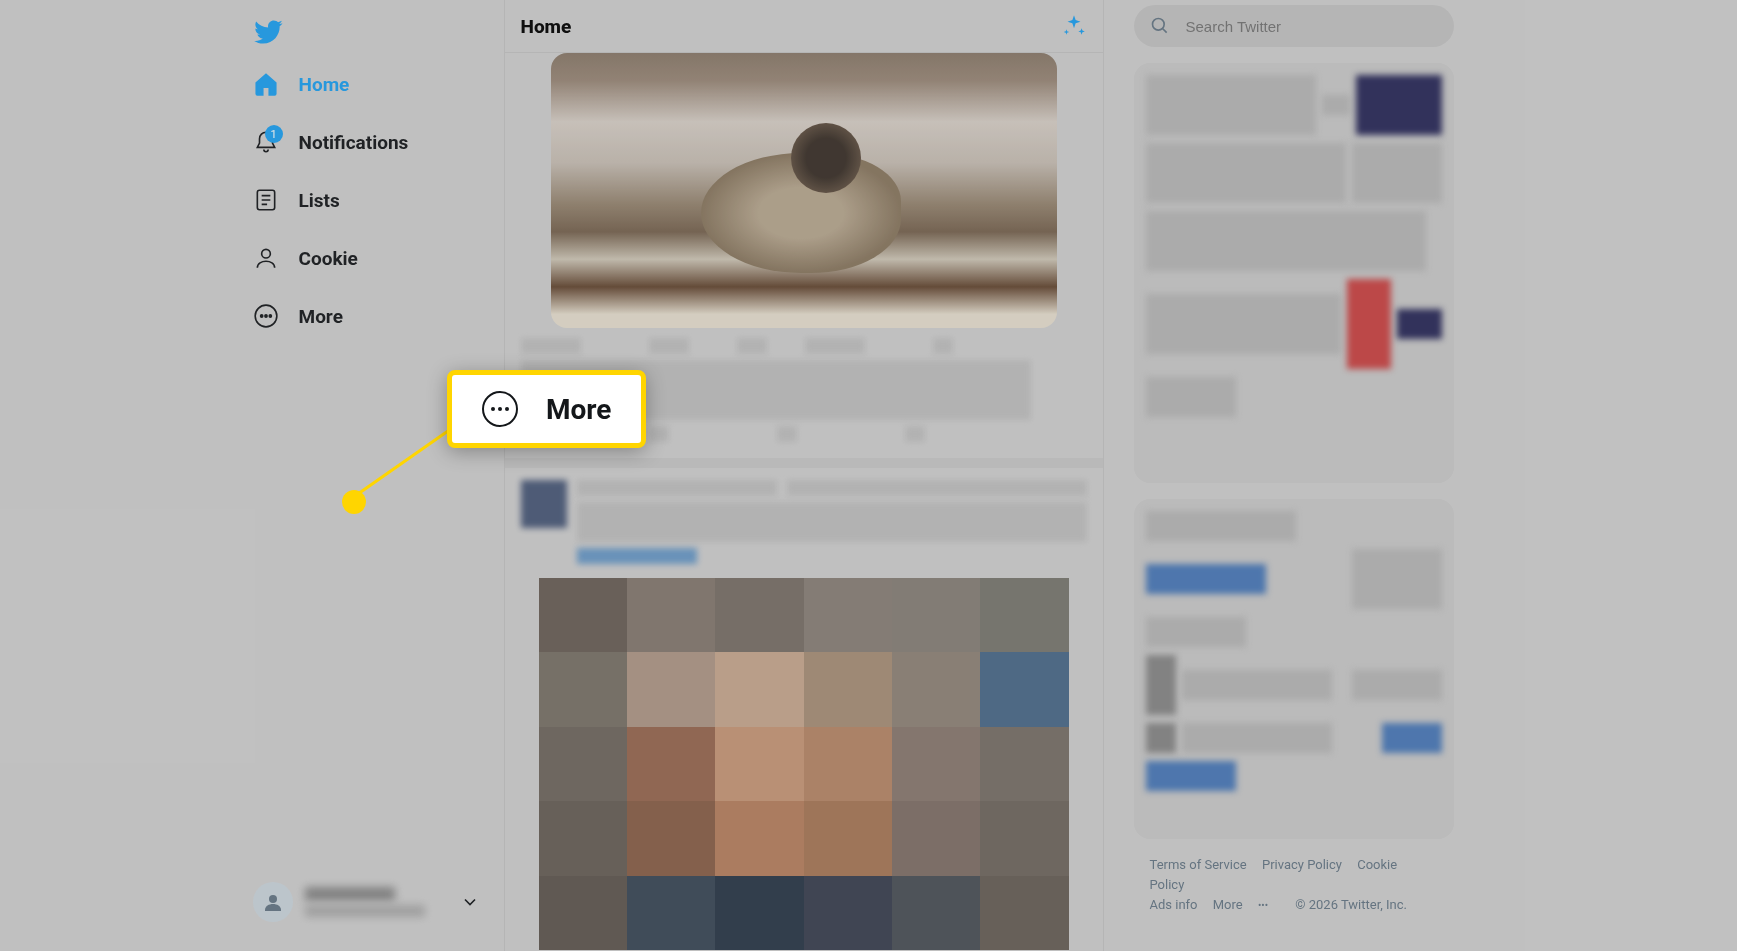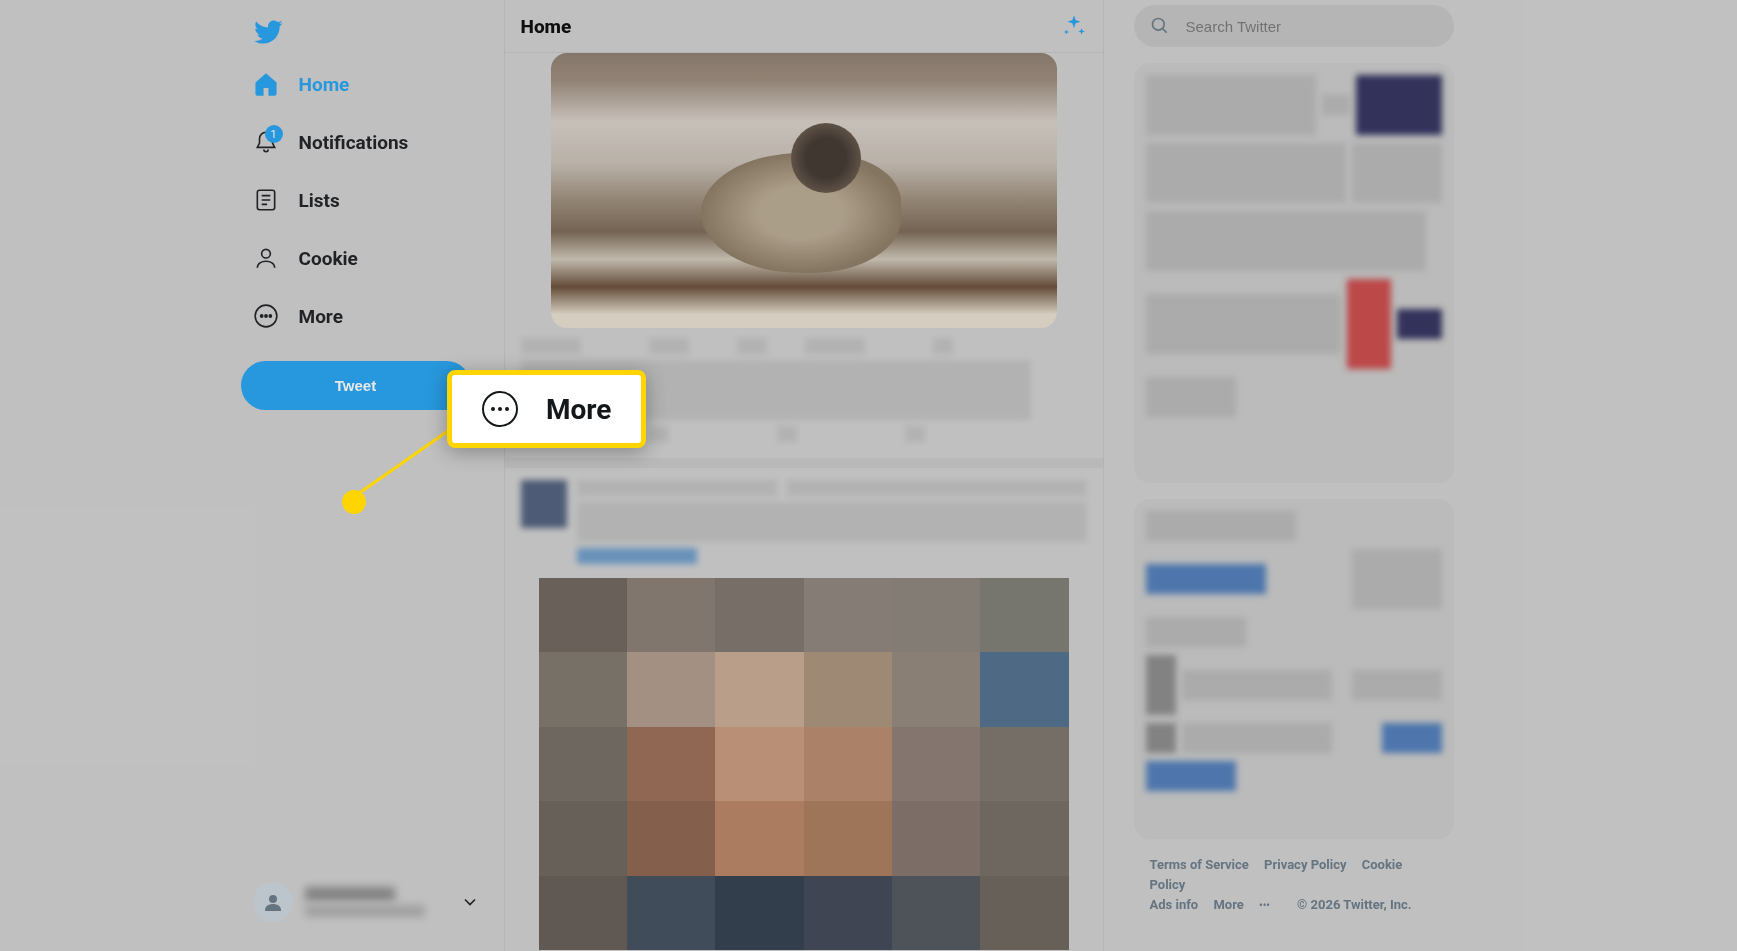--- a/index.html
+++ b/index.html
@@ -315,21 +315,20 @@
     .footer-links {
       margin-top: 16px;
       padding: 0 16px;
       font-size: 13px;
       color: #657786;
       line-height: 20px;
     }
     .footer-links span {
       margin-right: 12px;
       cursor: pointer;
-      font-weight: bold;
     }
     .footer-more-dots {
       display: inline-block;
       font-size: 10px;
       vertical-align: middle;
     }
     
     .callout {
       position: absolute;
       top: 370px;
@@ -455,21 +454,20 @@
           <svg viewBox="0 0 24 24">
               <circle cx="12" cy="12" r="10"></circle>
               <circle cx="8" cy="12" r="1" fill="#14171a"></circle>
               <circle cx="12" cy="12" r="1" fill="#14171a"></circle>
               <circle cx="16" cy="12" r="1" fill="#14171a"></circle>
             </svg>
         </div>
         <span class="nav-label">More</span>
       </div>
 
-      <button class="tweet-btn">Tweet</button>
 
       <div class="spacer"></div>
 
       <div class="account-switcher">
         <div class="avatar">
           <svg viewBox="0 0 24 24">
               <circle cx="12" cy="9" r="4"></circle>
               <path d="M4 20c0-4 4-6 8-6s8 2 8 6v1H4z"></path>
             </svg>
         </div>

